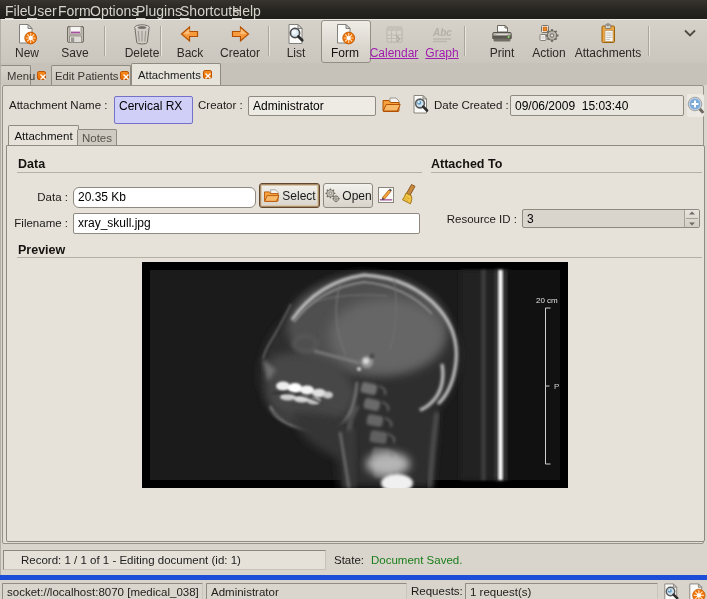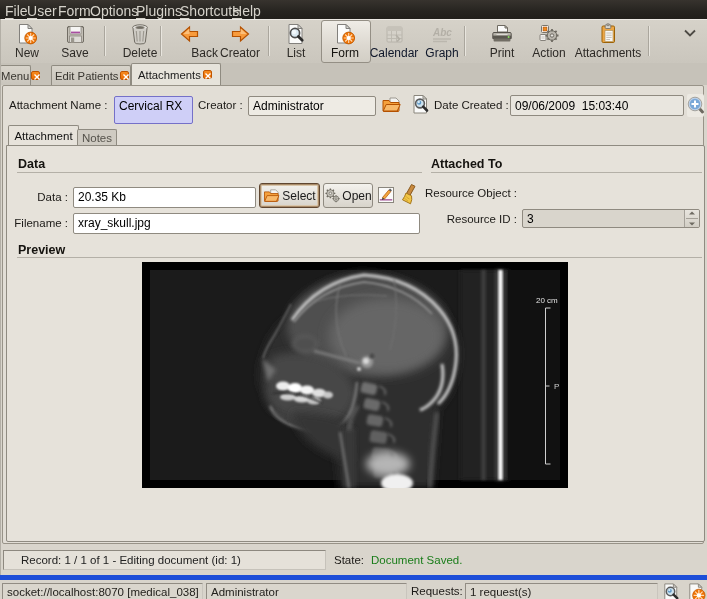--- a/index.html
+++ b/index.html
@@ -13,21 +13,21 @@
   #menubar span{position:absolute;top:3px;white-space:nowrap;}
   #menubar u{text-decoration:underline;text-underline-offset:2px;}
   
   #toolbar{left:0;top:19px;width:707px;height:44px;
     background:linear-gradient(#d6d2c9,#cac6bd);
     border-bottom:1px solid #968f83;box-shadow:inset 0 1px 0 #ebe9e4;}
   .titem{position:absolute;top:21px;height:40px;text-align:center;
     font-size:12px;color:#2d2a26;}
   .titem .ticon{height:24px;margin-top:1px;display:flex;align-items:center;justify-content:center;}
   .titem .tlabel{margin-top:1px;line-height:13px;}
-  .titem.disabled{color:#0f172a;}
+  .titem.disabled{color:#a21caf;text-decoration:underline;}
   .tsep{position:absolute;top:26px;width:1px;height:30px;background:#aaa69d;
      border-right:1px solid #e8e5de;}
   #formbtn{left:321px;top:20px;width:48px;height:41px;
     background:linear-gradient(#efece6,#dcd8d0 60%,#d2cec5);
     border:1px solid #948f85;border-radius:3px;}
   
   #tabbar{left:0;top:63px;width:707px;height:22px;background:#c6c2b9;}
   .mtab{position:absolute;top:2px;height:20px;background:linear-gradient(#d7d3ca,#c9c5bc);
     border:1px solid #8f8b81;border-bottom:none;border-radius:2px 2px 0 0;
     font-size:11.3px;color:#3a3731;display:flex;align-items:center;box-sizing:border-box;white-space:nowrap;}
@@ -102,33 +102,33 @@
       <rect x="2.5" y="2.5" width="16" height="16" rx="1.5" fill="#c3bfb6" stroke="#716d64"></rect>
       <rect x="5" y="2.5" width="11" height="7.5" fill="#f6f5f3" stroke="#8a867d" stroke-width="0.8"></rect>
       <rect x="6" y="7.6" width="9" height="1.7" fill="#a84ea0"></rect>
       <rect x="4.5" y="12" width="12" height="6.5" fill="#dedcd7" stroke="#8a867d" stroke-width="0.8"></rect>
       <rect x="6" y="13.5" width="3.2" height="5" fill="#9b978e"></rect>
       <path d="M2.5 4 q0 -1.5 1.5 -1.5 M17 2.5 q1.5 0 1.5 1.5" stroke="#716d64" fill="none"></path>
     </svg>
     </div>
     <div class="tlabel">Save</div>
   </div>
-  <div class="titem" style="left:113px;width:54px;">
+  <div class="titem" style="left:106px;width:54px;padding-left:9px;">
     <div class="ticon">
       <svg width="20" height="22" viewBox="0 0 20 22">
       <ellipse cx="10" cy="4.6" rx="7.4" ry="2.8" fill="#e3e1dc" stroke="#716d64"></ellipse>
       <path d="M3 5.6 l1.7 13.8 q0.2 1.6 5.3 1.6 q5.1 0 5.3 -1.6 l1.7 -13.8" fill="#cfccc5" stroke="#716d64"></path>
       <ellipse cx="10" cy="4.6" rx="4.6" ry="1.5" fill="#8f8b82"></ellipse>
       <ellipse cx="10" cy="4.4" rx="3.4" ry="1" fill="#716d64"></ellipse>
       <path d="M6.3 8 l0.9 10.5 M10 8 v10.5 M13.7 8 l-0.9 10.5" stroke="#9b978e" stroke-width="1.1"></path>
     </svg>
     </div>
     <div class="tlabel">Delete</div>
   </div>
-  <div class="titem" style="left:162px;width:56px;text-align:right;">
+  <div class="titem" style="left:162px;width:56px;">
     <div class="ticon">
       <svg width="22" height="20" viewBox="0 0 22 20">
       <path d="M10.5 3 v4.5 h8 v5 h-8 v4.5 l-8 -7 z" fill="#f89b3c" stroke="#b35000" stroke-width="1.2"></path>
       <path d="M10.5 4.5 l-6 5.5 h6 z" fill="#fdc889" opacity="0.8"></path>
     </svg>
     </div>
     <div class="tlabel">Back</div>
   </div>
   <div class="titem" style="left:212px;width:56px;">
     <div class="ticon">
@@ -230,21 +230,21 @@
   <div class="tsep" style="left:104px;"></div>
   <div class="tsep" style="left:160px;"></div>
   <div class="tsep" style="left:268px;"></div>
   <div class="tsep" style="left:464px;"></div>
   <div class="tsep" style="left:648px;"></div>
   <svg class="abs" style="left:683px;top:29px;" width="14" height="8" viewBox="0 0 14 8">
     <path d="M2 1.5 l5 5 l5 -5" stroke="#4d4a44" stroke-width="1.8" fill="none"></path>
   </svg>
 
   <div id="tabbar" class="abs">
-    <div class="mtab" style="left:0px;width:31px;padding-left:0;">Menu<span class="xbadge">
+    <div class="mtab" style="left:0px;width:31px;padding-left:6px;">Menu<span class="xbadge">
         <svg width="8" height="8">
           <path d="M1.5 1.5 L6.5 6.5 M6.5 1.5 L1.5 6.5" stroke="#fff" stroke-width="1.4"></path>
         </svg>
       </span></div>
     <div class="mtab" style="left:51px;width:80px;padding-left:3px;">Edit Patients<span class="xbadge">
         <svg width="8" height="8">
           <path d="M1.5 1.5 L6.5 6.5 M6.5 1.5 L1.5 6.5" stroke="#fff" stroke-width="1.4"></path>
         </svg>
       </span></div>
     <div class="mtab active" style="left:131px;width:90px;padding-left:6px;">Attachments<span class="xbadge">
@@ -285,21 +285,21 @@
 
     <div id="ntab1" class="abs">Attachment</div>
     <div id="ntab2" class="abs">Notes</div>
     <div id="npanel" class="abs">
       <div class="ftitle" style="left:11px;top:11px;">Data</div>
       <div class="fline" style="left:10px;top:26px;width:405px;"></div>
       <div class="ftitle" style="left:424px;top:11px;">Attached To</div>
       <div class="fline" style="left:424px;top:26px;width:271px;"></div>
 
       <div class="lbl" style="left:0px;top:45px;width:61px;text-align:right;">Data :</div>
-      <div class="inp" style="left:66px;top:41px;width:183px;height:21px;">20.35 Kb</div>
+      <div class="inp" style="left:66px;top:41px;width:183px;height:21px;border-radius:6px;">20.35 Kb</div>
       <div class="gbtn" id="selbtn" style="left:252px;top:37px;width:61px;height:25px;border:1px solid #5f4630;box-shadow:0 0 0 1px #a98b68 inset,0 0 0 2px #d9c6ab inset;">
         <svg width="17" height="14" viewBox="0 0 20 17" style="margin-right:2px;">
           <path d="M9 1 h6 l3 3 v6 h-9 z" fill="#f4f3f1" stroke="#8a867d" stroke-width="0.8"></path>
           <path d="M1.5 3.5 h6 l1.5 2 h9 v8.5 a1 1 0 0 1 -1 1 h-14.5 a1 1 0 0 1 -1 -1 z" fill="#f5a13d" stroke="#b35000"></path>
           <path d="M1.7 15 l3 -7 h14.3 l-3 7 z" fill="#f8b96a" stroke="#b35000"></path>
         </svg>Select</div>
       <div class="gbtn" id="openbtn" style="left:316px;top:37px;width:50px;height:25px;">
         <svg width="17" height="17" viewBox="0 0 24 24" style="margin-right:1px;">
         <g stroke="#6f6b62" fill="#c4c1b9">
           <circle cx="9" cy="9" r="5.2"></circle>
@@ -319,21 +319,20 @@
       </svg></div>
       <div class="abs" style="left:394px;top:37px;"><svg width="17" height="22" viewBox="0 0 17 22">
         <path d="M10.5 1.5 l3.5 1.8 l-5 9 l-3.5 -1.8 z" fill="#c98a3e" stroke="#8a5a1e"></path>
         <path d="M5 10 l5.5 2.8 q1 3.5 -1 8 l-8 -4 q2.5 -3.5 3.5 -6.8 z" fill="#f2c545" stroke="#a5761c"></path>
         <path d="M4.5 13 q1.5 2 4 3 M3.5 15 q1.5 2 3.5 3" stroke="#caa02c" fill="none" stroke-width="0.8"></path>
       </svg></div>
 
       <div class="lbl" style="left:0px;top:71px;width:61px;text-align:right;">Filename :</div>
       <div class="inp" style="left:66px;top:67px;width:347px;height:21px;">xray_skull.jpg</div>
 
-      <div class="lbl" style="left:360px;top:41px;width:150px;text-align:right;">Resource Object :</div>
       <div class="lbl" style="left:360px;top:67px;width:150px;text-align:right;">Resource ID :</div>
       <div class="inp" style="left:515px;top:63px;width:178px;height:19px;background:#d9d5cc;">3
         <span class="abs" style="right:0;top:0;width:14px;height:17px;border-left:1px solid #a5a199;background:linear-gradient(#e8e5de,#d2cec5);">
           <svg width="14" height="17" viewBox="0 0 14 17">
             <path d="M4 4.5 l3 -3 l3 3 z" fill="#6e6a61"></path>
             <path d="M4 12.5 l3 3 l3 -3 z" fill="#6e6a61"></path>
             <path d="M1 8.5 h12" stroke="#a5a199" stroke-width="1"></path>
           </svg>
         </span>
       </div>

